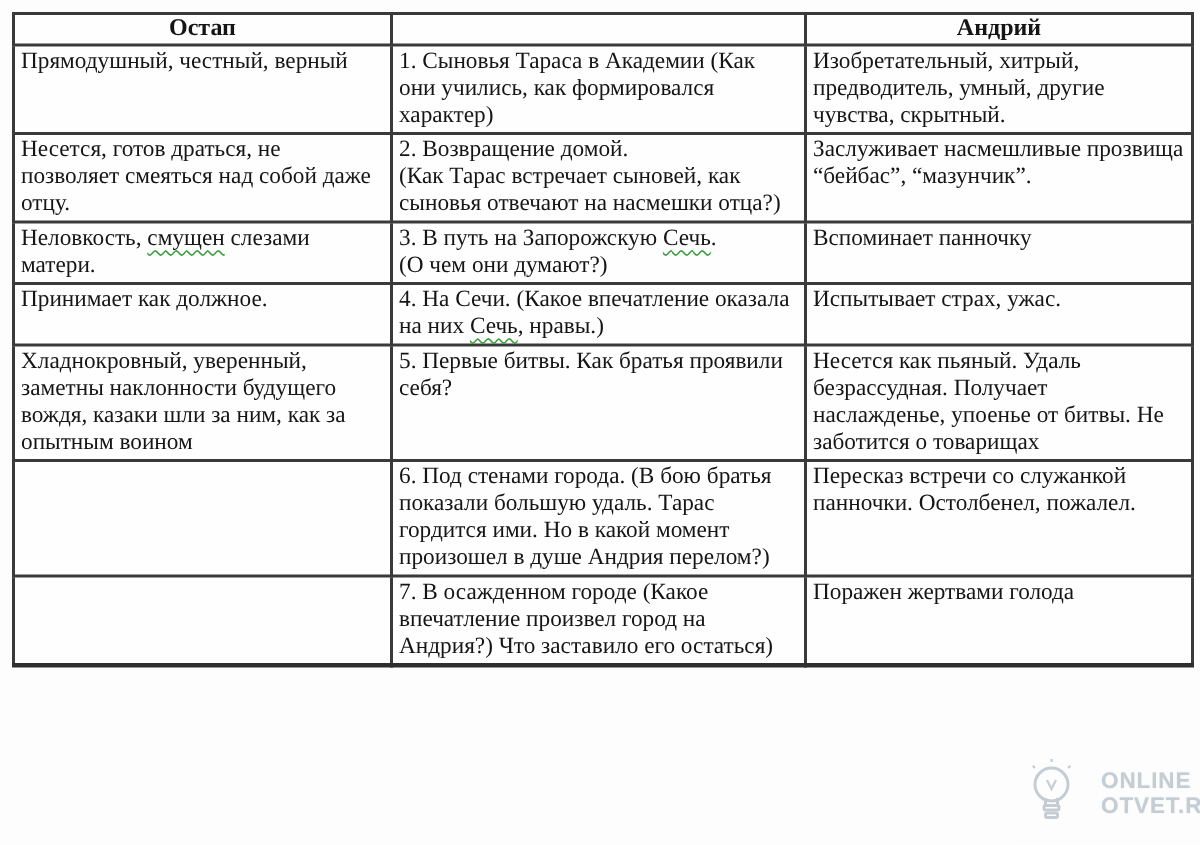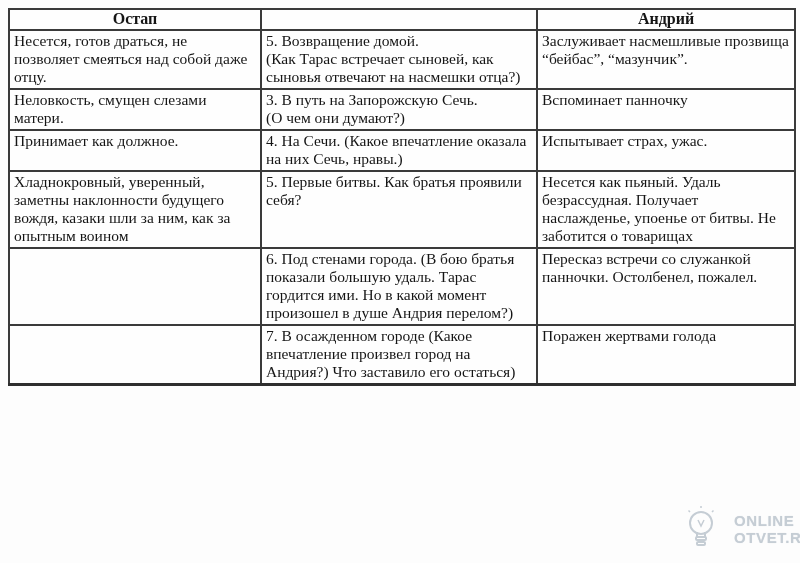--- a/index.html
+++ b/index.html
@@ -32,20 +32,21 @@
   table.cmp { border-bottom: 3px solid #2e2e2e; border-radius: 10px; }
   th {
     font-size: 16px;
     font-weight: bold;
     text-align: center;
     padding: 0 0 1px 0;
     height: 18px;
   }
   td.event-cell { white-space: pre-line; }
   .sq {
+    text-decoration: underline;
     text-decoration-style: wavy;
     text-decoration-color: #3f9e3f;
     text-decoration-thickness: 1px;
     text-underline-offset: 3px;
   }
   .watermark {
     position: absolute;
     left: 686px; top: 506px;
     display: flex;
     align-items: center;
@@ -77,22 +78,27 @@
     </colgroup>
     <thead>
       <tr>
         <th>Остап</th>
         <th></th>
         <th>Андрий</th>
       </tr>
     </thead>
     <tbody>
         <tr>
+          <td>Прямодушный, честный, верный</td>
+          <td class="event-cell">1. Сыновья Тараса в Академии (Как они учились, как формировался характер)</td>
+          <td>Изобретательный, хитрый, предводитель, умный, другие чувства, скрытный.</td>
+        </tr>
+        <tr>
           <td>Несется, готов драться, не позволяет смеяться над собой даже отцу.</td>
-          <td class="event-cell">5. Возвращение домой.
+          <td class="event-cell">2. Возвращение домой.
 (Как Тарас встречает сыновей, как сыновья отвечают на насмешки отца?)</td>
           <td>Заслуживает насмешливые прозвища “бейбас”, “мазунчик”.</td>
         </tr>
         <tr>
           <td>Неловкость, <span class="sq">смущен</span> слезами матери.</td>
           <td class="event-cell">3. В путь на Запорожскую <span class="sq">Сечь</span>.
 (О чем они думают?)</td>
           <td>Вспоминает панночку</td>
         </tr>
         <tr>

